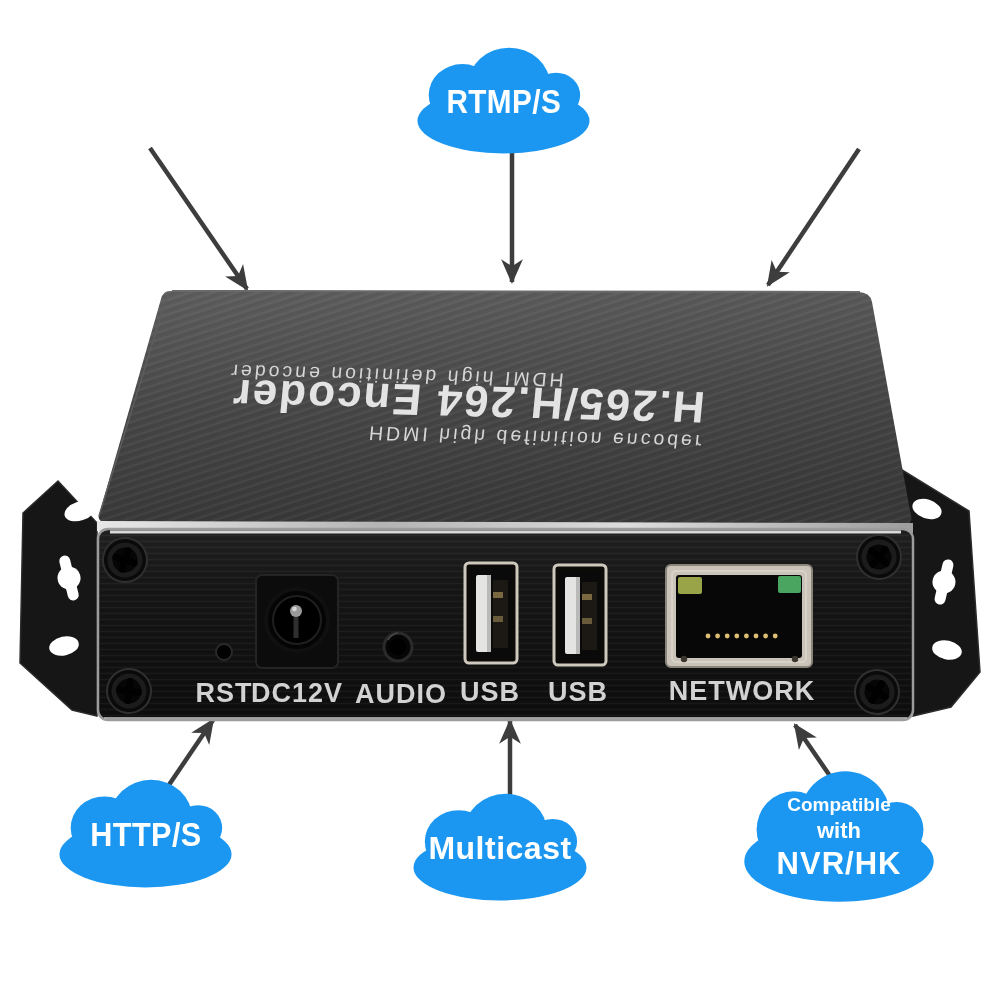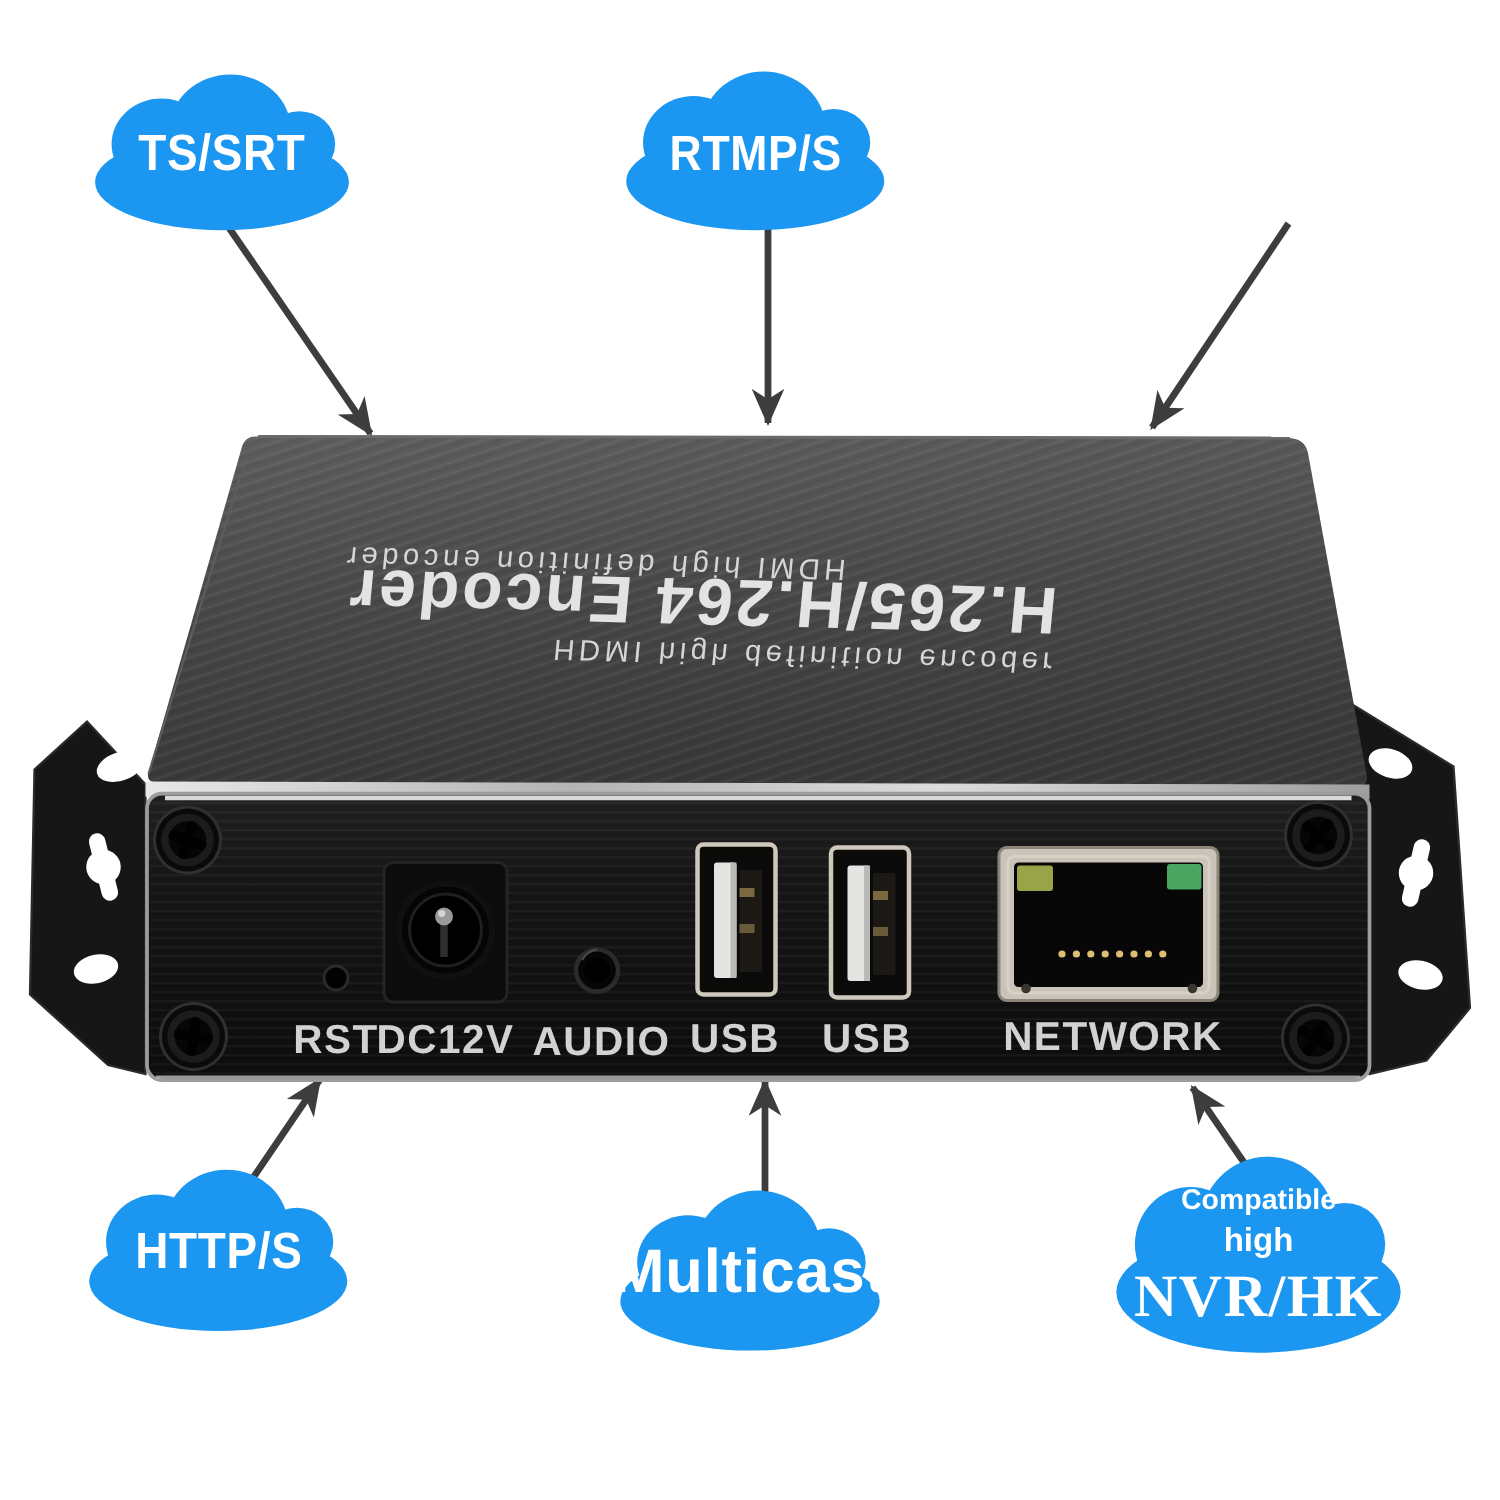--- a/index.html
+++ b/index.html
@@ -8,31 +8,31 @@
   svg.layer{position:absolute;left:0;top:0;width:1000px;height:1000px;}
 
   .cloud{position:absolute;display:flex;align-items:center;justify-content:center;z-index:3;}
   .cloud > svg{position:absolute;left:0;top:0;width:100%;height:100%;}
   .cloud .lbl{position:relative;z-index:1;color:#ffffff;font-weight:bold;line-height:1;
               text-align:center;white-space:nowrap;}
   .lbl-protocol{display:inline-block;transform:scaleX(.9);letter-spacing:0.5px;}
   .lbl-stack{display:flex;flex-direction:column;align-items:center;gap:6px;}
   .lbl-stack .l1{font-size:19px;}
   .lbl-stack .l2{font-size:22px;}
-  .lbl-stack .l3{font-size:40px;letter-spacing:1px;font-family:Liberation Serif, serif;}
+  .lbl-stack .l3{font-size:31px;letter-spacing:1px;}
 
   #cloud-ts     {left:56px;  top:48px;  width:184px; height:108px;}
   #cloud-rtmp   {left:410px; top:46px;  width:187px; height:110px;justify-content:center;}
   #cloud-rtsp   {left:772px; top:49px;  width:185px; height:110px;}
   #cloud-http   {left:52px;  top:778px; width:187px; height:112px;}
   #cloud-multi  {left:406px; top:792px; width:188px; height:111px;}
   #cloud-nvr    {left:736px; top:769px; width:206px; height:136px;}
   #cloud-ts .lbl, #cloud-rtsp .lbl, #cloud-http .lbl{font-size:34px;}
   #cloud-rtmp .lbl{font-size:33px;}
-  #cloud-multi .lbl{font-size:41px;letter-spacing:0.5px;}
+  #cloud-multi .lbl{font-size:32px;letter-spacing:0.5px;}
 
   .port-label{fill:#d2d2d2;font-family:"Liberation Sans",sans-serif;font-weight:bold;
               font-size:27px;letter-spacing:1px;}
   .top-title{fill:#e3e3e3;font-family:"Liberation Sans",sans-serif;font-weight:bold;
              font-size:44px;letter-spacing:2px;}
   .top-subtitle{fill:#d6d6d6;font-family:"Liberation Sans",sans-serif;
                 font-size:19.5px;letter-spacing:3px;}
 </style>
 </head>
 <body>
@@ -216,31 +216,20 @@
     <g>
       <text class="port-label" x="224" y="702" text-anchor="middle">RST</text>
       <text class="port-label" x="297" y="702" text-anchor="middle">DC12V</text>
       <text class="port-label" x="401" y="703" text-anchor="middle" letter-spacing="2">AUDIO</text>
       <text class="port-label" x="490" y="701" text-anchor="middle">USB</text>
       <text class="port-label" x="578" y="701" text-anchor="middle">USB</text>
       <text class="port-label" x="742" y="700" text-anchor="middle" letter-spacing="2">NETWORK</text>
     </g>
   </svg>
 
-  <div class="cloud" id="cloud-ts">
-    <svg viewBox="0 0 200 128" preserveAspectRatio="none">
-      <g fill="#1b97f1">
-        <ellipse cx="100" cy="87" rx="92" ry="38"></ellipse>
-        <circle cx="56" cy="57" r="36"></circle>
-        <circle cx="106" cy="46" r="44"></circle>
-        <circle cx="156" cy="57" r="26"></circle>
-      </g>
-    </svg>
-    <span class="lbl lbl-protocol">TS/SRT</span>
-  </div>
 
   <div class="cloud" id="cloud-rtmp">
     <svg viewBox="0 0 200 128" preserveAspectRatio="none">
       <g fill="#1b97f1">
         <ellipse cx="100" cy="87" rx="92" ry="38"></ellipse>
         <circle cx="56" cy="57" r="36"></circle>
         <circle cx="106" cy="46" r="44"></circle>
         <circle cx="156" cy="57" r="26"></circle>
       </g>
     </svg>
@@ -276,18 +265,18 @@
     <svg viewBox="0 0 200 128" preserveAspectRatio="none">
       <g fill="#1b97f1">
         <ellipse cx="100" cy="87" rx="92" ry="38"></ellipse>
         <circle cx="56" cy="57" r="36"></circle>
         <circle cx="106" cy="46" r="44"></circle>
         <circle cx="156" cy="57" r="26"></circle>
       </g>
     </svg>
     <span class="lbl lbl-stack">
       <span class="l1">Compatible</span>
-      <span class="l2">high</span>
+      <span class="l2">with</span>
       <span class="l3">NVR/HK</span>
     </span>
   </div>
 
 </div>
 
 </body></html>

